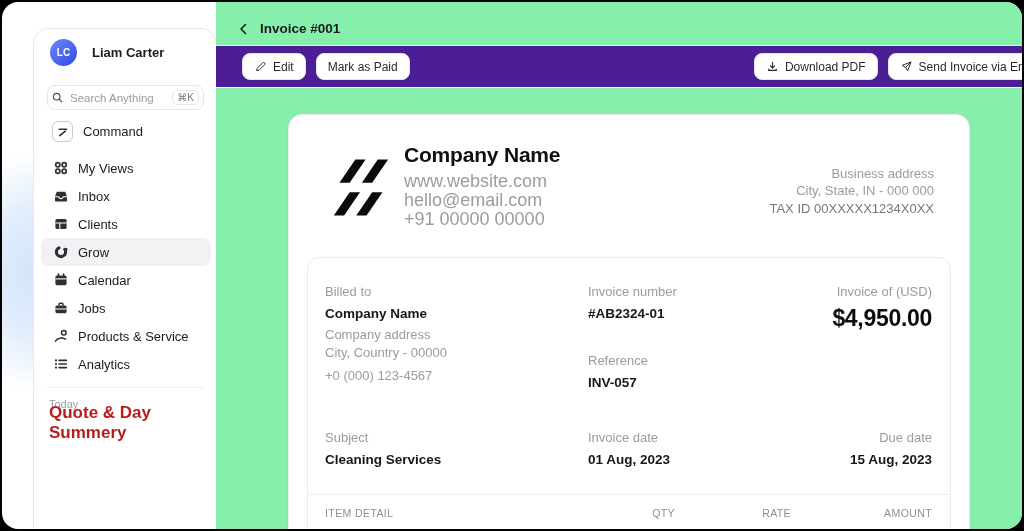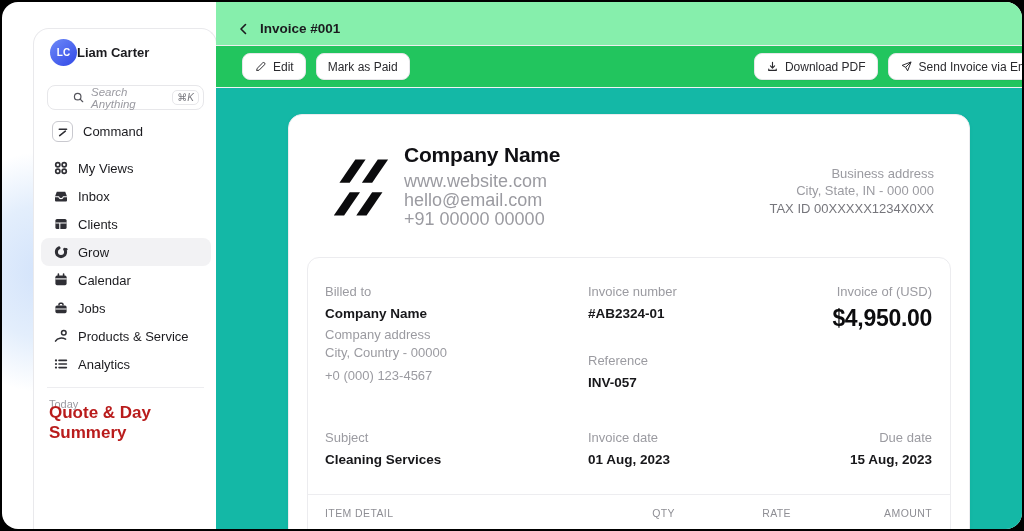--- a/index.html
+++ b/index.html
@@ -7,27 +7,27 @@
   body { background:#000; font-family:"Liberation Sans","DejaVu Sans",sans-serif; position:relative; overflow:hidden; }
   .app { position:absolute; inset:2px; background:#fff; border-radius:16px; overflow:hidden; }
 
   
   .blob { position:absolute; left:-70px; top:150px; width:220px; height:240px; border-radius:50%;
           background:radial-gradient(closest-side,#d3e3fb 0%,#e3eefc 55%,rgba(227,238,252,0) 100%); }
 
   
   .sidebar { position:absolute; left:31px; top:26px; width:184px; height:520px; background:#fff;
              border:1px solid #e9e9ec; border-radius:16px 16px 0 0; border-bottom:none; }
-  .user-row { position:absolute; left:16px; top:10px; display:flex; align-items:center; gap:0; cursor:pointer; }
+  .user-row { position:absolute; left:16px; top:10px; display:flex; align-items:center; gap:15px; cursor:pointer; }
   .avatar { width:27px; height:27px; border-radius:50%; background:linear-gradient(140deg,#6e8af8 0%,#3d55ea 80%);
             color:#fff; font-size:10px; font-weight:bold; display:flex; align-items:center; justify-content:center; }
   .user-name { font-size:13px; font-weight:700; color:#1b1b1f; }
 
   .searchbox { position:absolute; left:13px; top:56px; width:157px; height:25px; border:1px solid #e7e7ea;
-               border-radius:8px; display:flex; align-items:center; padding:0 4px 0 24px; background:#fff; cursor:text;font-style:italic; }
+               border-radius:8px; display:flex; align-items:center; padding:0 4px 0 3px; background:#fff; cursor:text; }
   .searchbox .ph { font-size:11.5px; color:#9a9aa1; flex:1; margin-left:6px; }
   .kbd { font-size:10px; color:#77777e; border:1px solid #e7e7ea; border-radius:5px; padding:1px 4px; background:#fff; }
 
   .command-row { position:absolute; left:18px; top:92px; display:flex; align-items:center; gap:10px; cursor:pointer; }
   .command-ic { width:21px; height:21px; border:1.4px solid #c9c9cf; border-radius:6px; display:flex; align-items:center; justify-content:center; }
   .command-label { font-size:13px; font-weight:500; color:#1b1b1f; }
 
   .menu { position:absolute; left:7px; top:125px; width:170px; }
   .mi { height:28px; display:flex; align-items:center; gap:9px; padding:0 8px 0 12px; border-radius:8px; cursor:pointer; }
   .mi.sel { background:#f2f2f4; }
@@ -37,28 +37,28 @@
   .side-div { position:absolute; left:13px; top:358px; width:157px; height:1px; background:#ededf0; }
   .today { position:absolute; left:15px; top:369px; font-size:11px; color:#9a9aa1; }
   .quote { position:absolute; left:15px; top:374px; font-size:17px; font-weight:700; color:#b91c1c; cursor:pointer; }
 
   
   .main { position:absolute; left:214px; top:0; right:0; bottom:0; display:flex; flex-direction:column; }
   .m-header { height:44px; display:flex; align-items:center; padding:10px 0 0 20px; gap:8px; border-bottom:1px solid #ededf0; background:#86efac; }
   .back-btn { width:16px; height:16px; display:flex; cursor:pointer; }
   .m-title { font-size:13.5px; font-weight:600; color:#1b1b1f; }
 
-  .toolbar { height:42px; display:flex; align-items:center; padding:0 0 0 26px; gap:10px; border-bottom:1px solid #f3f3f5; background:#22c55e; }
+  .toolbar { height:42px; display:flex; align-items:center; padding:0 0 0 26px; gap:10px; border-bottom:1px solid #f3f3f5; background:#4c1d95; }
   .btn { display:flex; align-items:center; gap:6px; height:27px; padding:0 11px; background:#fff;
          border:1px solid #e6e6e9; border-radius:8px; font-size:12px; font-weight:500; color:#2a2a2e;
          box-shadow:0 1px 1px rgba(0,0,0,0.03); cursor:pointer; white-space:nowrap; }
   .toolbar .spacer { flex:1; }
   .btn.send { margin-right:-30px; }
 
-  .content { flex:1; background:#14b8a6; position:relative; }
+  .content { flex:1; background:#86efac; position:relative; }
   .inv-card { position:absolute; left:72px; top:26px; width:682px; min-height:420px; background:#fff;
               border:1px solid #ececef; border-radius:14px; box-shadow:0 1px 4px rgba(20,20,30,0.04); padding:28px 18px 0 18px; }
 
   .inv-head { display:flex; padding:0 0 0 24px; }
   .logo { width:58px; height:76px; margin-right:15px; }
   .co-name { font-size:21px; font-weight:700; color:#101014; letter-spacing:-0.2px; margin-bottom:5px; }
   .co-line { font-size:18px; color:#9b9ba1; line-height:19px; }
   .biz { margin-left:auto; text-align:right; padding:22px 17px 0 0; }
   .biz-line { font-size:13px; color:#9b9ba1; line-height:17px; }
   .biz-tax { font-size:13px; color:#76767c; margin-top:2px; }

